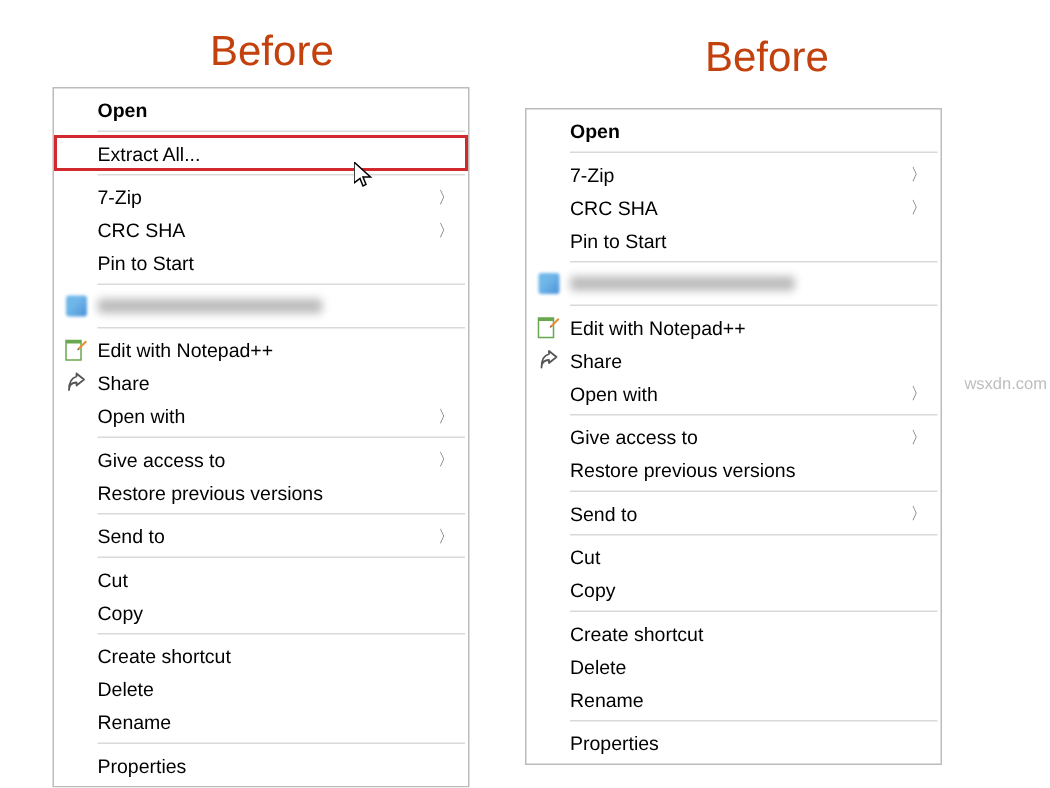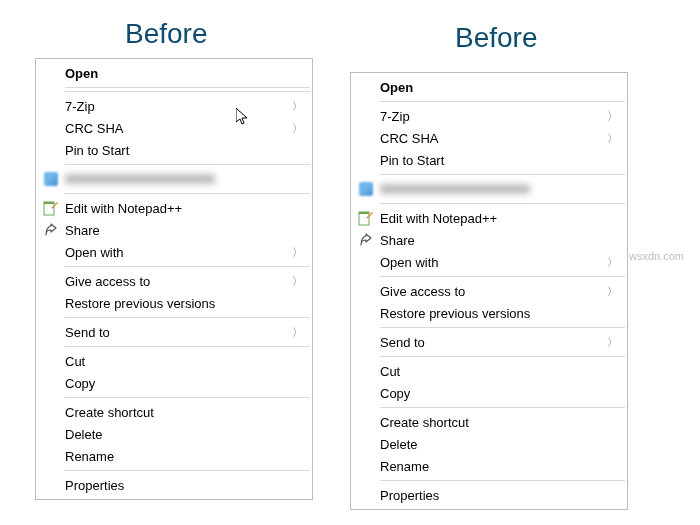--- a/index.html
+++ b/index.html
@@ -8,23 +8,24 @@
       height: 525px;
       background: #fff;
       font-family: "Segoe UI", Tahoma, sans-serif;
       font-size: 13px;
       color: #000;
       position: relative;
     }
     .title {
       font-family: "Segoe UI Light", "Segoe UI", sans-serif;
       font-size: 28px;
-      color: #0c4a6e;
+      color: #c2410c;
       position: absolute;
       text-align: center;
+      margin-left: 15px;
     }
     .title.before { left: 125px; top: 18px; }
     .title.after  { left: 455px; top: 22px; }
 
     .menu {
       position: absolute;
       border: 1px solid #bcbcbc;
       background: #fff;
       padding: 3px 1px;
     }
@@ -84,39 +85,42 @@
     .cursor {
       position: absolute;
       left: 236px;
       top: 108px;
       pointer-events: none;
     }
     .cursor svg { width: 16px; height: 20px; }
 
     .watermark {
       position: absolute;
-      right: 16px;
+      right: 2px;
       top: 250px;
       font-size: 11px;
       color: #bdbdbd;
       writing-mode: horizontal-tb;
       transform: rotate(0);
     }
   </style>
 </head>
 <body>
 
 <div class="title before">Before</div>
 <div class="title after">Before</div>
 
 <div class="menu before">
   <div class="item bold">
       <span>Open</span>
     </div>
   <div class="sep"></div>
+  <div class="item highlight">
+      <span>Extract All...</span>
+    </div>
   <div class="sep"></div>
   <div class="item">
       <span>7-Zip</span>
       <span class="chev">〉</span>
     </div>
   <div class="item">
       <span>CRC SHA</span>
       <span class="chev">〉</span>
     </div>
   <div class="item">

